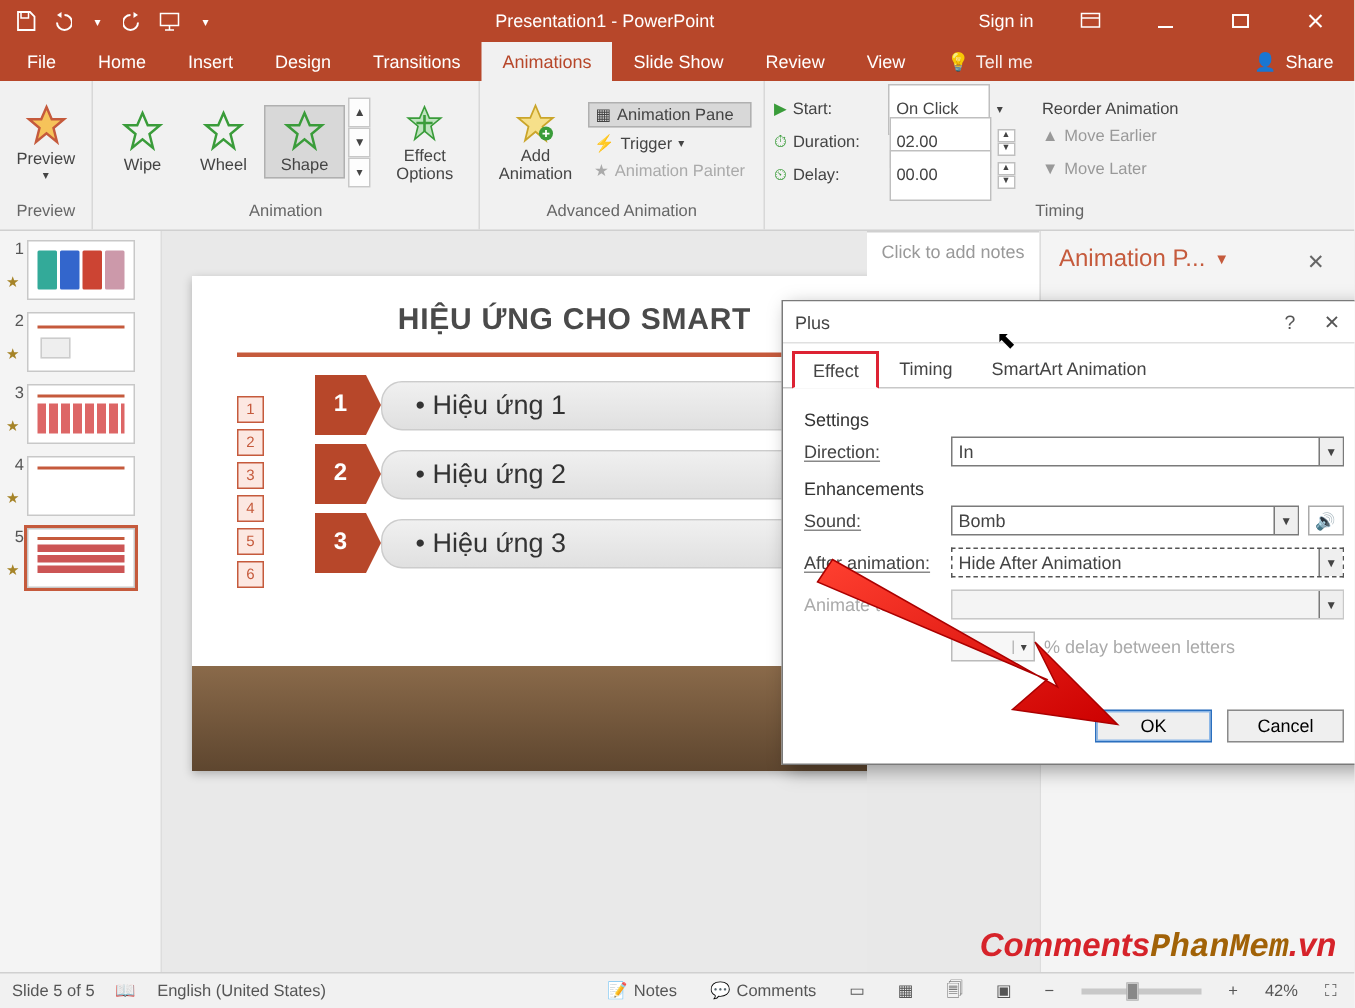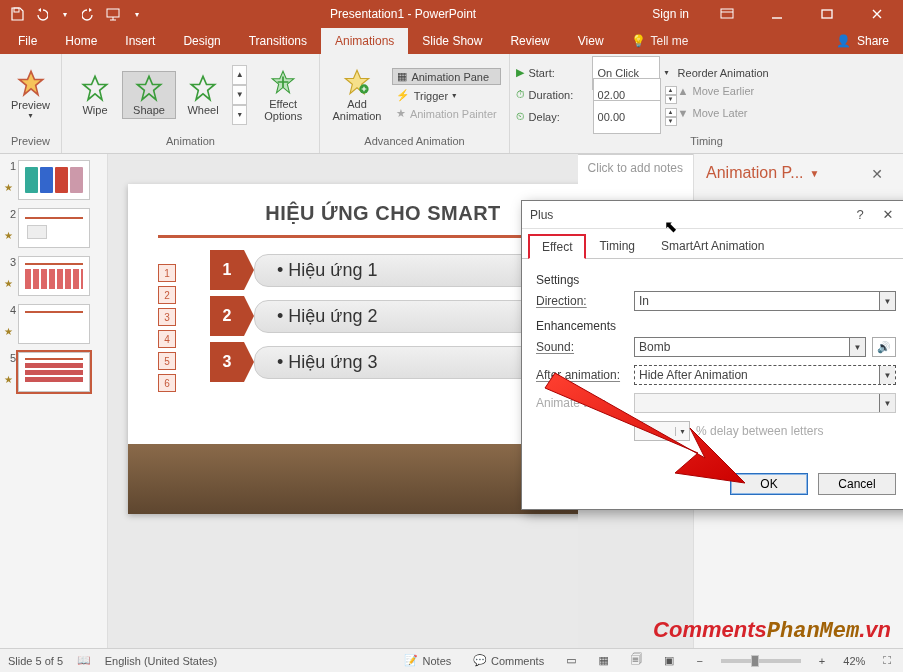--- a/index.html
+++ b/index.html
@@ -33,21 +33,21 @@
 .medium-btn { width: 62px; text-align: center; cursor: pointer; font-size: 11px; }
 .medium-btn .stack { width: 28px; height: 28px; margin: 0 auto 2px; display: flex; align-items: center; justify-content: center; }
 .trig { font-size: 11px; display: flex; align-items: center; gap: 4px; padding: 1px 4px; cursor: pointer; }
 .trig-col { display: flex; flex-direction: column; gap: 3px; margin-left: 4px; }
 .timing-col { display: flex; flex-direction: column; gap: 2px; font-size: 11px; }
 .timing-row { display: flex; align-items: center; gap: 4px; height: 20px; }
 .timing-row .lbl { width: 60px; }
 .timing-row .val { width: 68px; height: 18px; border: 1px solid #bfbfbf; background: #fff; padding: 16px 4px; display: flex; align-items: center; }
 .spin { width: 12px; display: flex; flex-direction: column; }
 .spin div { height: 9px; border: 1px solid #bfbfbf; background: #fff; font-size: 6px; text-align: center; line-height: 6px; cursor: pointer; }
-.reorder-col { display: flex; flex-direction: column; gap: 2px; font-size: 11px; margin-left: 1px; }
+.reorder-col { display: flex; flex-direction: column; gap: 2px; font-size: 11px; margin-left: 18px; }
 .reorder-col .itm { color: #999; display: flex; align-items: center; gap: 4px; height: 20px; }
 
 
 .main { position: absolute; top: 154px; left: 0; right: 0; bottom: 24px; display: flex; background: #e8e8e8; }
 .thumbs { width: 108px; background: #f4f4f4; border-right: 1px solid #ddd; padding: 6px 4px; overflow: hidden; }
 .thumb-row { display: flex; align-items: flex-start; margin-bottom: 8px; }
 .thumb-row .num { width: 14px; font-size: 11px; color: #555; text-align: right; padding-right: 2px; }
 .thumb-row .star-mini { width: 14px; font-size: 10px; color: #a68428; margin-top: 10px; }
 .thumb { width: 72px; height: 40px; background: #fff; border: 1px solid #c8c8c8; position: relative; overflow: hidden; }
 .thumb.sel { outline: 2px solid #C55A3C; outline-offset: 0; }
@@ -220,31 +220,31 @@
   </div>
 
   <div class="rgroup" style="width:258px">
     <div class="rgroup-body">
       <div class="big-btn">
         <svg class="star-svg" width="28" height="28" viewBox="0 0 24 24">
             <polygon points="12,2 15,9 22,9 16,14 18,22 12,17 6,22 8,14 2,9 9,9" fill="none" stroke="#3a9c3a"></polygon>
           </svg>
         <div>Wipe</div>
       </div>
+      <div class="big-btn">
+        <svg class="star-svg" width="28" height="28" viewBox="0 0 24 24">
+            <polygon points="12,2 15,9 22,9 16,14 18,22 12,17 6,22 8,14 2,9 9,9" fill="none" stroke="#3a9c3a"></polygon>
+          </svg>
+        <div>Wheel</div>
+      </div>
       <div class="big-btn active">
         <svg class="star-svg" width="28" height="28" viewBox="0 0 24 24">
             <polygon points="12,2 15,9 22,9 16,14 18,22 12,17 6,22 8,14 2,9 9,9" fill="none" stroke="#3a9c3a"></polygon>
           </svg>
         <div>Shape</div>
-      </div>
-      <div class="big-btn">
-        <svg class="star-svg" width="28" height="28" viewBox="0 0 24 24">
-            <polygon points="12,2 15,9 22,9 16,14 18,22 12,17 6,22 8,14 2,9 9,9" fill="none" stroke="#3a9c3a"></polygon>
-          </svg>
-        <div>Wheel</div>
       </div>
       <div class="gallery-nav">
         <div>▲</div>
         <div>▼</div>
         <div>▾</div>
       </div>
       <div class="medium-btn" style="margin-left:6px">
         <div class="stack">
             <svg width="26" height="26" viewBox="0 0 24 24">
               <polygon points="12,2 15,9 22,9 16,14 18,22 12,17 6,22 8,14 2,9 9,9" fill="#bfe3bf" stroke="#3a9c3a"></polygon>

